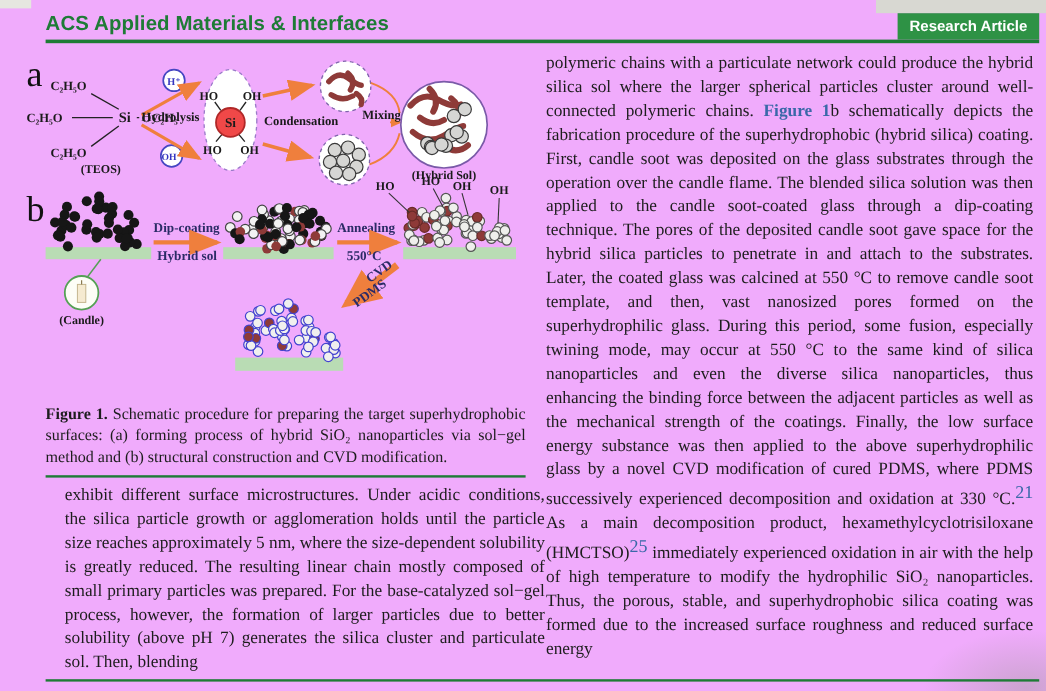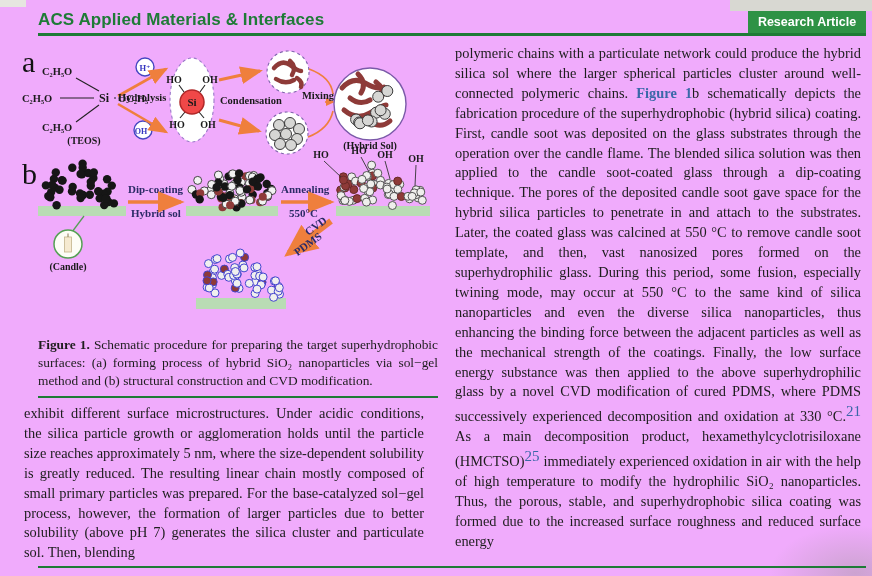--- a/index.html
+++ b/index.html
@@ -12,21 +12,21 @@
   .journal-title{position:absolute;left:38px;top:10px;font-family:"Liberation Sans","DejaVu Sans",sans-serif;
     font-weight:bold;font-size:17px;color:#1e7b36;letter-spacing:0.1px;}
   .badge{position:absolute;left:748px;top:11px;width:118px;height:22px;background:#2e9245;color:#ffffff;
     font-family:"Liberation Sans","DejaVu Sans",sans-serif;font-weight:bold;font-size:12.5px;
     display:flex;align-items:center;justify-content:center;}
   .header-rule{position:absolute;left:38px;top:33px;width:828px;height:3px;background:#1e7b36;}
   .fig{position:absolute;left:18px;top:46px;width:420px;height:268px;}
   .caption{position:absolute;left:38px;top:320px;width:400px;font-size:13.4px;line-height:17.8px;text-align:justify;margin-top:16px;}
   .caption b{font-weight:bold;}
   .caption-rule{position:absolute;left:38px;top:396px;width:400px;height:2px;background:#1e7b36;}
-  .left-para{position:absolute;left:24px;top:404px;width:400px;font-size:14.4px;line-height:19.9px;text-align:justify;}
+  .left-para{position:absolute;left:54px;top:404px;width:400px;font-size:14.4px;line-height:19.9px;text-align:justify;}
   .right-col{position:absolute;left:455px;top:44px;width:406px;font-size:14.4px;line-height:19.9px;text-align:justify;}
   .bottom-rule{position:absolute;left:38px;top:566px;width:828px;height:2px;background:#1e7b36;}
   .seg.normal{color:#1d1d1d;}
   .seg.link{color:#3a68a8;font-weight:bold;}
   .seg.suplink{color:#3a68a8;font-size:15px;vertical-align:5px;}
   svg text{font-family:"Liberation Serif","DejaVu Serif",serif;}
   .flabel{font-weight:bold;fill:#1a1a1a;}
   .fblue{font-weight:bold;fill:#2b2b66;}
   .fion{font-weight:bold;fill:#3535c0;}
   .panel-letter{font-size:30px;fill:#111;}

